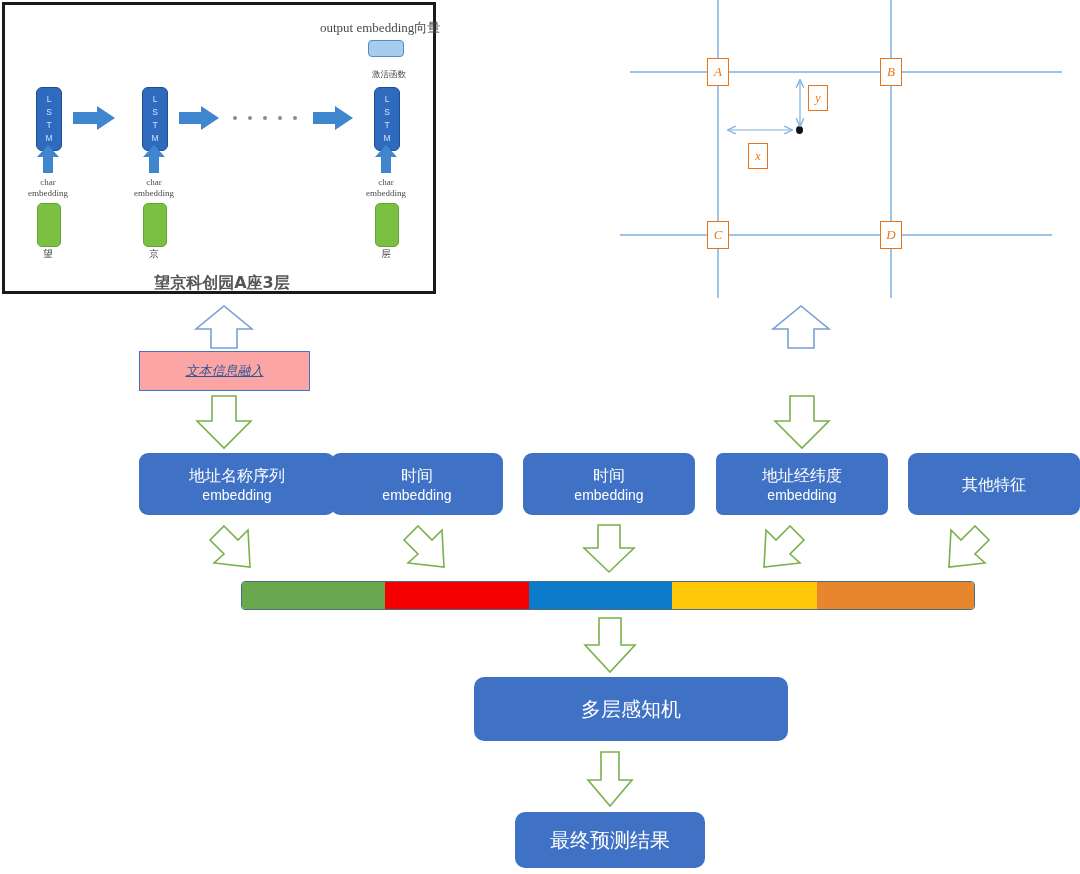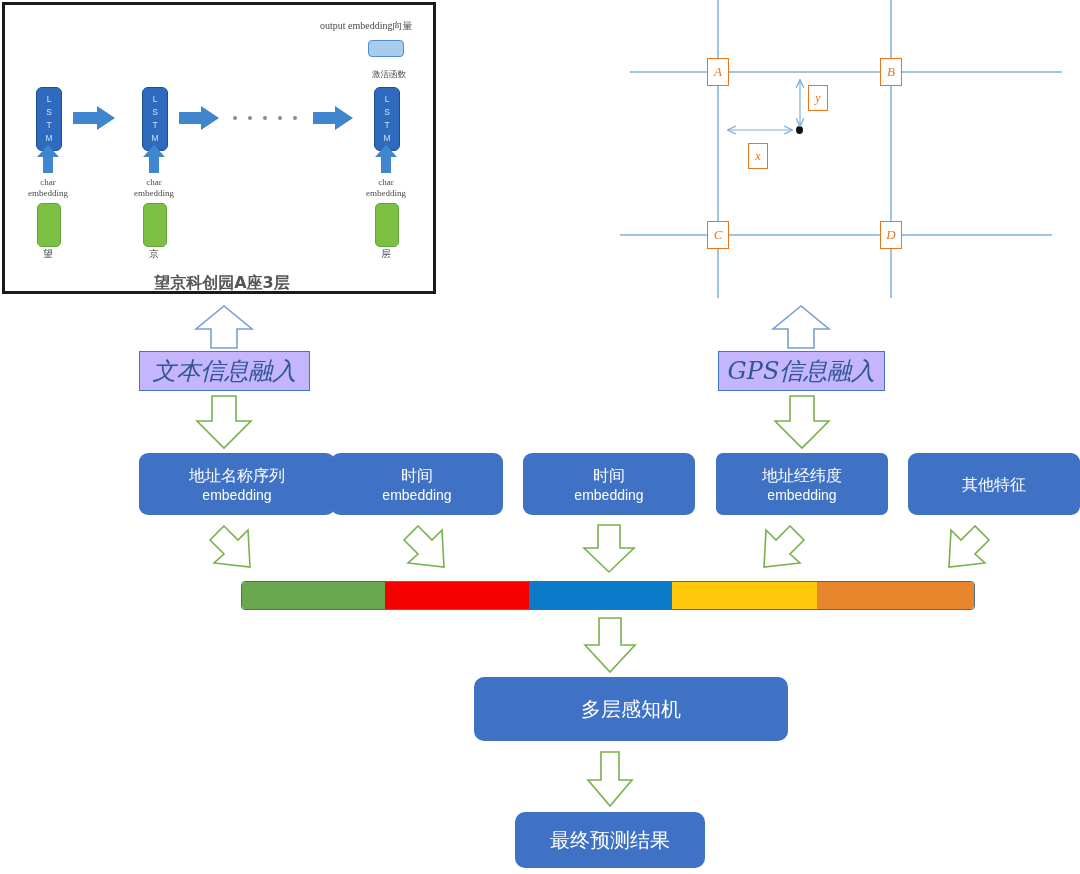--- a/index.html
+++ b/index.html
@@ -35,21 +35,21 @@
     background:#7cc043;border:1px solid #63a534;border-radius:5px;
   }
   .cn-char{
     position:absolute;width:40px;text-align:center;
     font-size:9.5px;color:#3a3a3a;
     font-family:"DejaVu Sans", sans-serif;
   }
   .dots{position:absolute;display:flex;gap:11px;align-items:center;}
   .dots i{display:block;width:4px;height:4px;border-radius:50%;background:#8b8b8b;}
   .out-emb-label{
-    position:absolute;font-size:10px;color:#4a4a4a;white-space:nowrap;
+    position:absolute;font-size:13px;color:#4a4a4a;white-space:nowrap;
     font-family:"Liberation Serif", serif;
   }
   .out-emb-box{
     position:absolute;width:34px;height:15px;
     background:#a8cdec;border:1.4px solid #4f8ccc;border-radius:4px;
   }
   .act-label{
     position:absolute;font-size:8.5px;color:#4a4a4a;white-space:nowrap;
     font-family:"DejaVu Sans", sans-serif;
   }
@@ -75,24 +75,24 @@
     position:absolute;width:20px;height:26px;
     border:1.6px solid #e8751a;background:#ffffff;
     color:#e8751a;font-size:12px;font-style:italic;
     display:flex;align-items:center;justify-content:center;
     font-family:"Liberation Serif", serif;box-sizing:border-box;
   }
   .poi-dot{position:absolute;width:7px;height:8px;background:#111;border-radius:50%;}
 
   
   .fuse-box{
-    position:absolute;border:1.6px solid #4472c4;background:#c4b5fd;
+    position:absolute;border:1.6px solid #4472c4;background:#fca5a5;
     display:flex;align-items:center;justify-content:center;
-    color:#2f5597;font-style:italic;font-size:24px;
-    font-family:"DejaVu Serif", serif;box-sizing:border-box;
+    color:#2f5597;font-style:italic;font-size:13px;
+    font-family:"DejaVu Serif", serif;box-sizing:border-box;text-decoration:underline;
   }
 
   
   .emb-box{
     position:absolute;height:62px;
     background:#3f72c4;border-radius:9px;
     display:flex;flex-direction:column;align-items:center;justify-content:center;
     color:#ffffff;box-sizing:border-box;
   }
   .emb-cn{font-size:16px;line-height:21px;font-family:"DejaVu Serif", serif;}
@@ -234,21 +234,20 @@
         <marker id="thinheadrev" markerWidth="8" markerHeight="8" refX="1" refY="4" orient="auto">
           <path d="M7.5,0.8 L0.5,4 L7.5,7.2" fill="none" stroke="#7fb0dc" stroke-width="1.1"></path>
         </marker>
       </defs>
       <line x1="180" y1="80" x2="180" y2="126" stroke="#7fb0dc" stroke-width="1.2" marker-start="url(#thinheadrev)" marker-end="url(#thinhead)"></line>
       <line x1="108" y1="130" x2="172" y2="130" stroke="#7fb0dc" stroke-width="1.2" marker-start="url(#thinheadrev)" marker-end="url(#thinhead)"></line>
     </svg>
   </div>
 
   <div class="fuse-box" style="left:139px;top:351px;width:171px;height:40px;">文本信息融入</div>
-  <div class="fuse-box" style="left:718px;top:351px;width:167px;height:40px;">GPS信息融入</div>
 
   <div class="emb-box" style="left:139px;top:453px;width:196px;">
     <div class="emb-cn">地址名称序列</div>
     <div class="emb-en">embedding</div>
   </div>
   <div class="emb-box" style="left:331px;top:453px;width:172px;">
     <div class="emb-cn">时间</div>
     <div class="emb-en">embedding</div>
   </div>
   <div class="emb-box" style="left:523px;top:453px;width:172px;">

